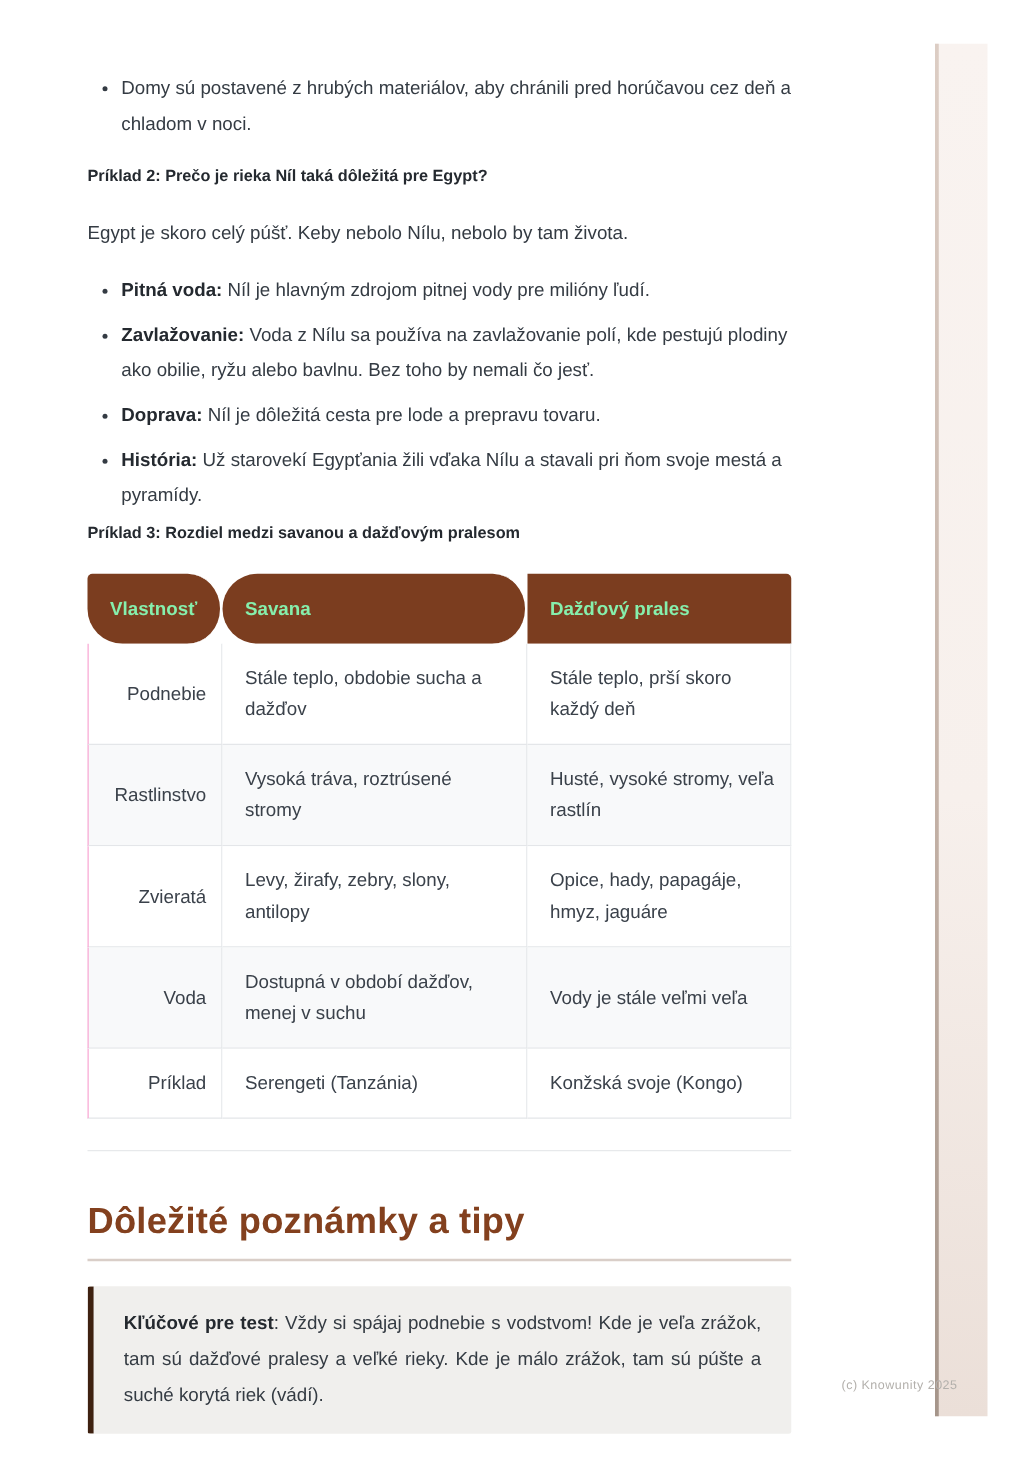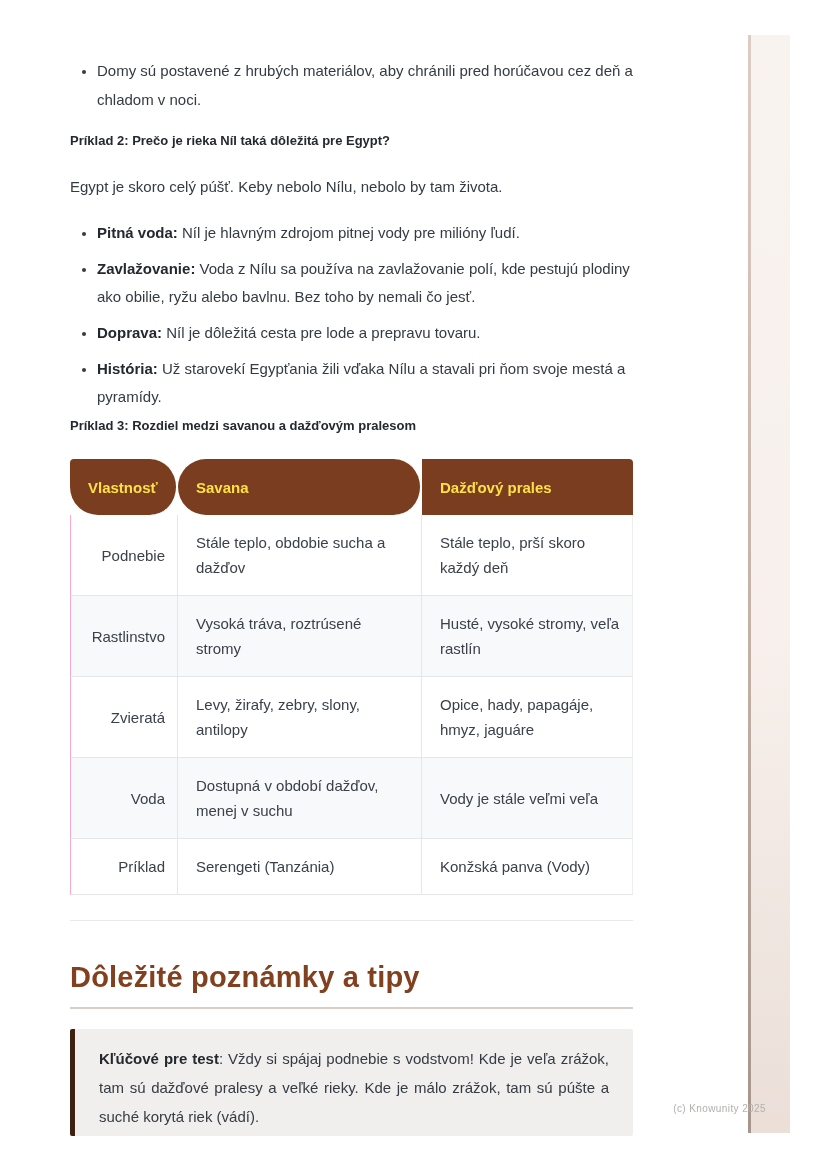--- a/index.html
+++ b/index.html
@@ -59,21 +59,21 @@
     border-collapse: separate;
     border-spacing: 0;
     table-layout: fixed;
     font-size: 15px;
   }
   table.compare col.c1 { width: 108px; }
   table.compare col.c2 { width: 244px; }
   table.compare col.c3 { width: 211px; }
   table.compare thead th {
     background: #7b3d1f;
-    color: #fde047;
+    color: #86efac;
     font-weight: 700;
     text-align: left;
     height: 56px;
     padding: 0 0 0 18px;
     vertical-align: middle;
   }
   table.compare thead th:not(:last-child) { border-right: 2px solid #ffffff; border-radius: 28px; }
   table.compare thead th:first-child { border-top-left-radius: 4px; }
   table.compare thead th:last-child { border-top-right-radius: 4px; }
   table.compare tbody td {
@@ -104,21 +104,21 @@
   hr.heading-rule {
     border: none; border-top: 2px solid #d9cec8;
     margin: 12px 0 0 0;
   }
 
   .callout {
     margin-top: 20px;
     background: #f0efed;
     border-left: 5px solid #3e2110;
     border-radius: 2px;
-    padding: 15px 24px 5px 24px;
+    padding: 15px 24px 16px 24px;
     line-height: 29px;
     text-align: justify;
     color: #343b43;
   }
 
   .footer-note {
     position: absolute;
     top: 1103px; right: 62px;
     font-size: 10px;
     color: #b3b0ac;
@@ -190,21 +190,21 @@
         <td>Opice, hady, papagáje, hmyz, jaguáre</td>
       </tr>
       <tr class="alt">
         <td>Voda</td>
         <td>Dostupná v období dažďov, menej v suchu</td>
         <td>Vody je stále veľmi veľa</td>
       </tr>
       <tr>
         <td>Príklad</td>
         <td>Serengeti (Tanzánia)</td>
-        <td>Konžská panva (Vody)</td>
+        <td>Konžská svoje (Kongo)</td>
       </tr>
     </tbody>
   </table>
 
   <hr class="section-divider">
 
   <h1 class="big-heading">Dôležité poznámky a tipy</h1>
   <hr class="heading-rule">
 
   <div class="callout">

